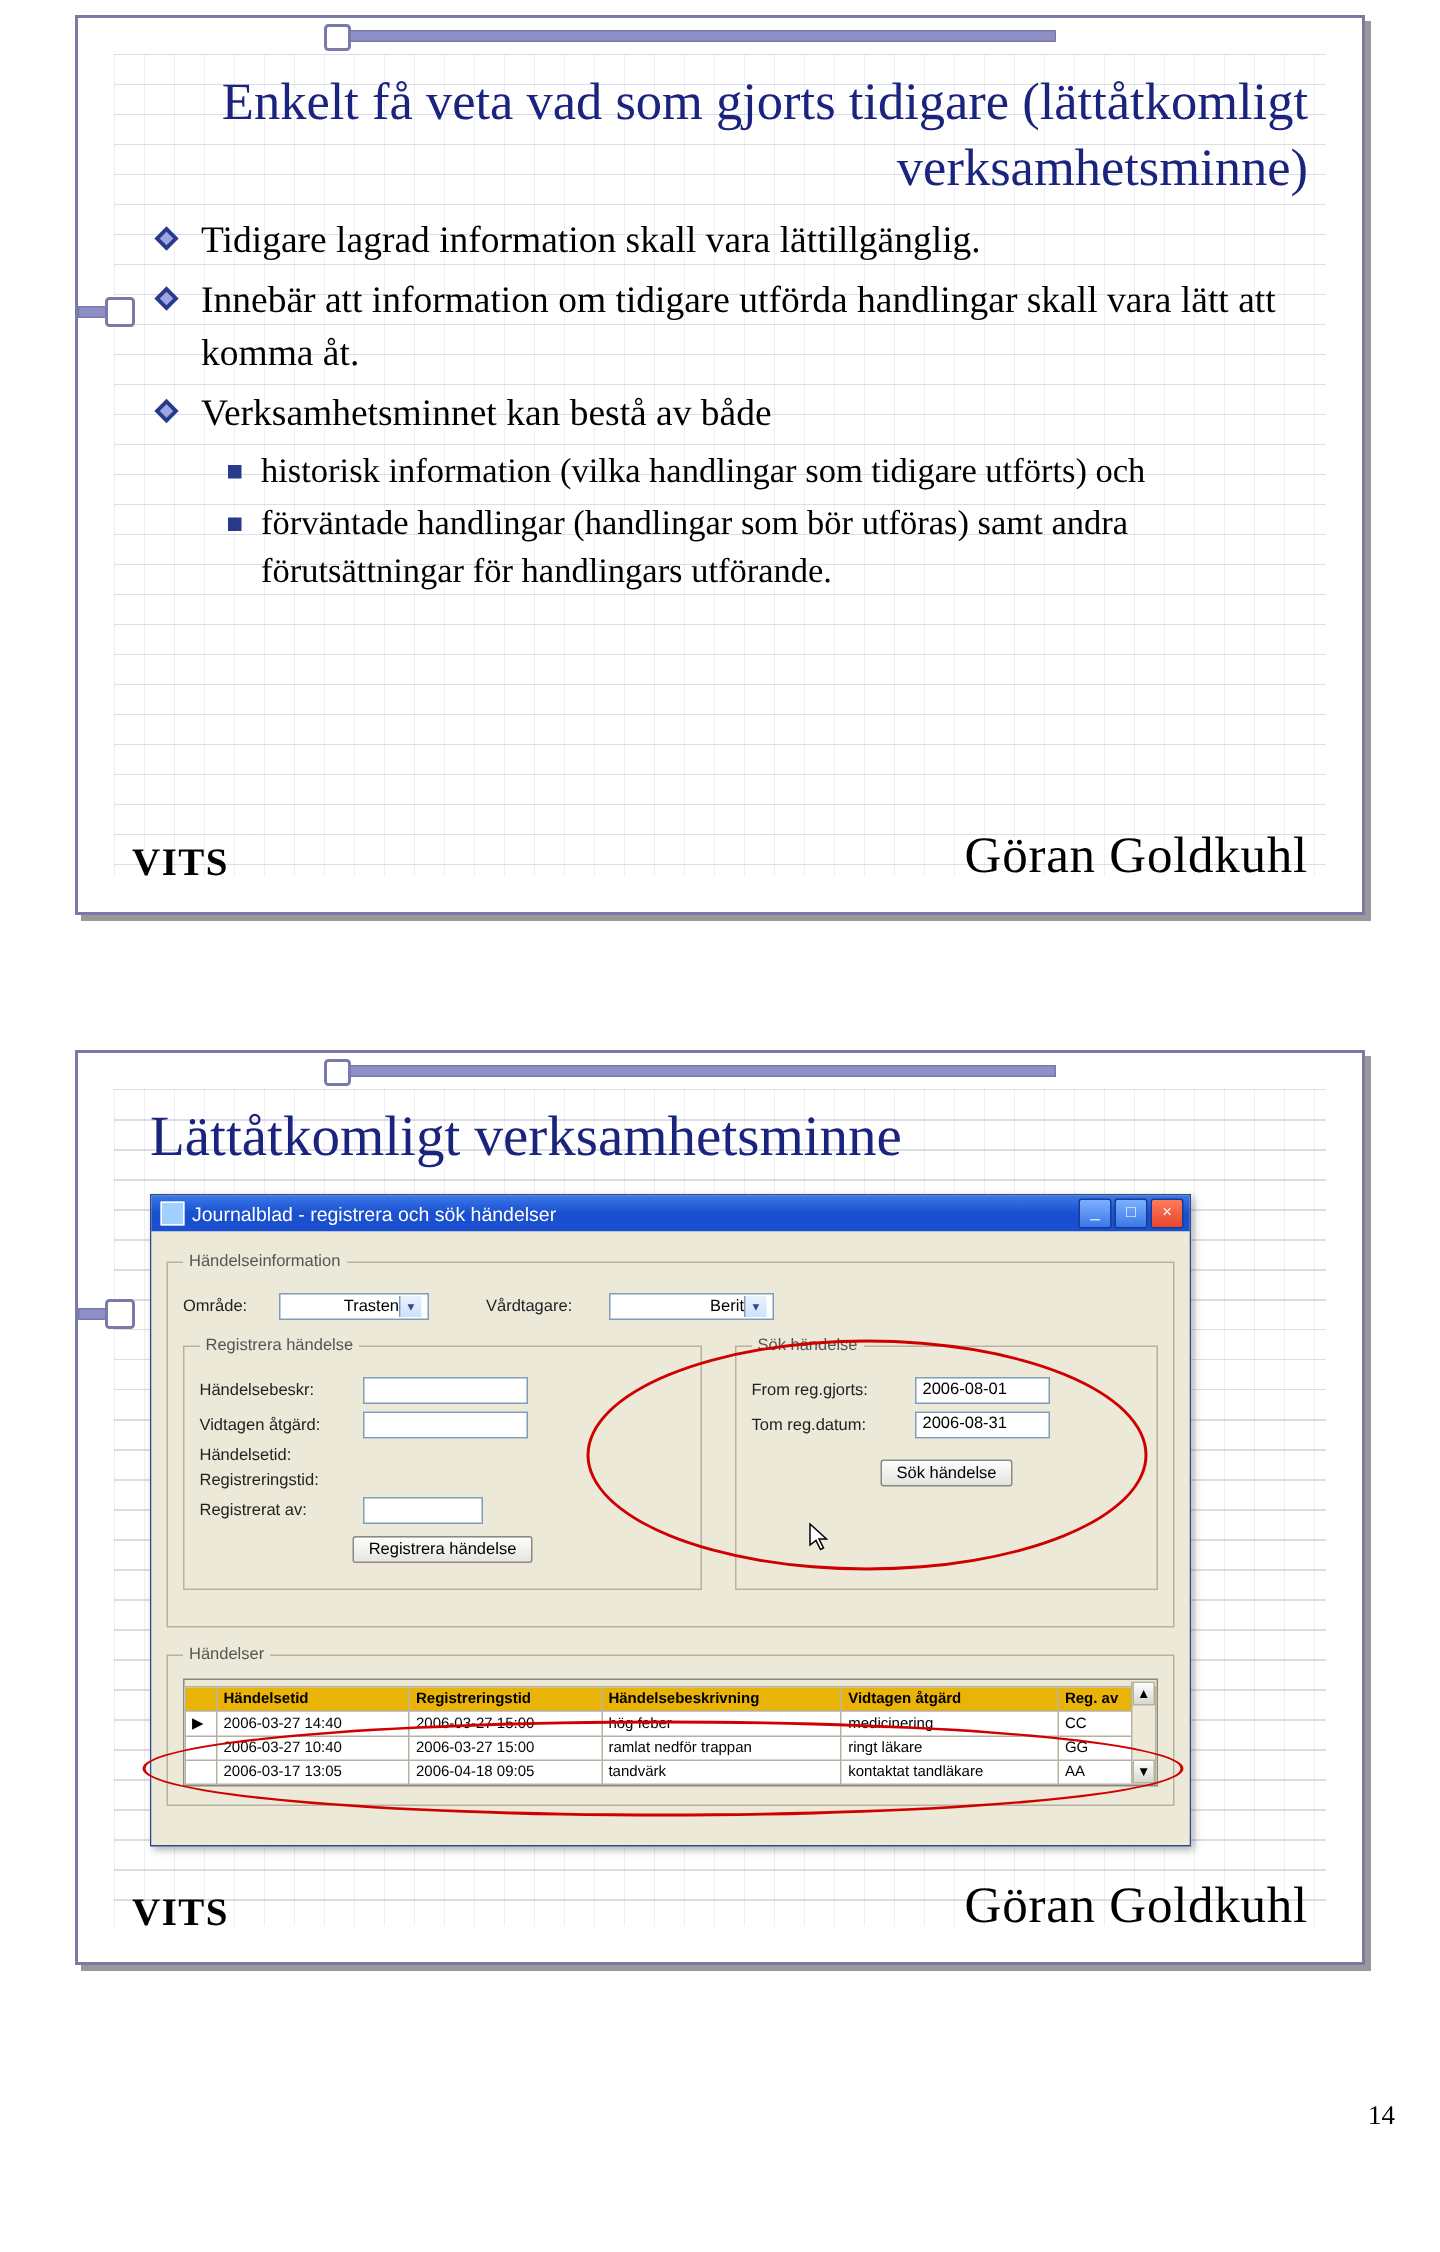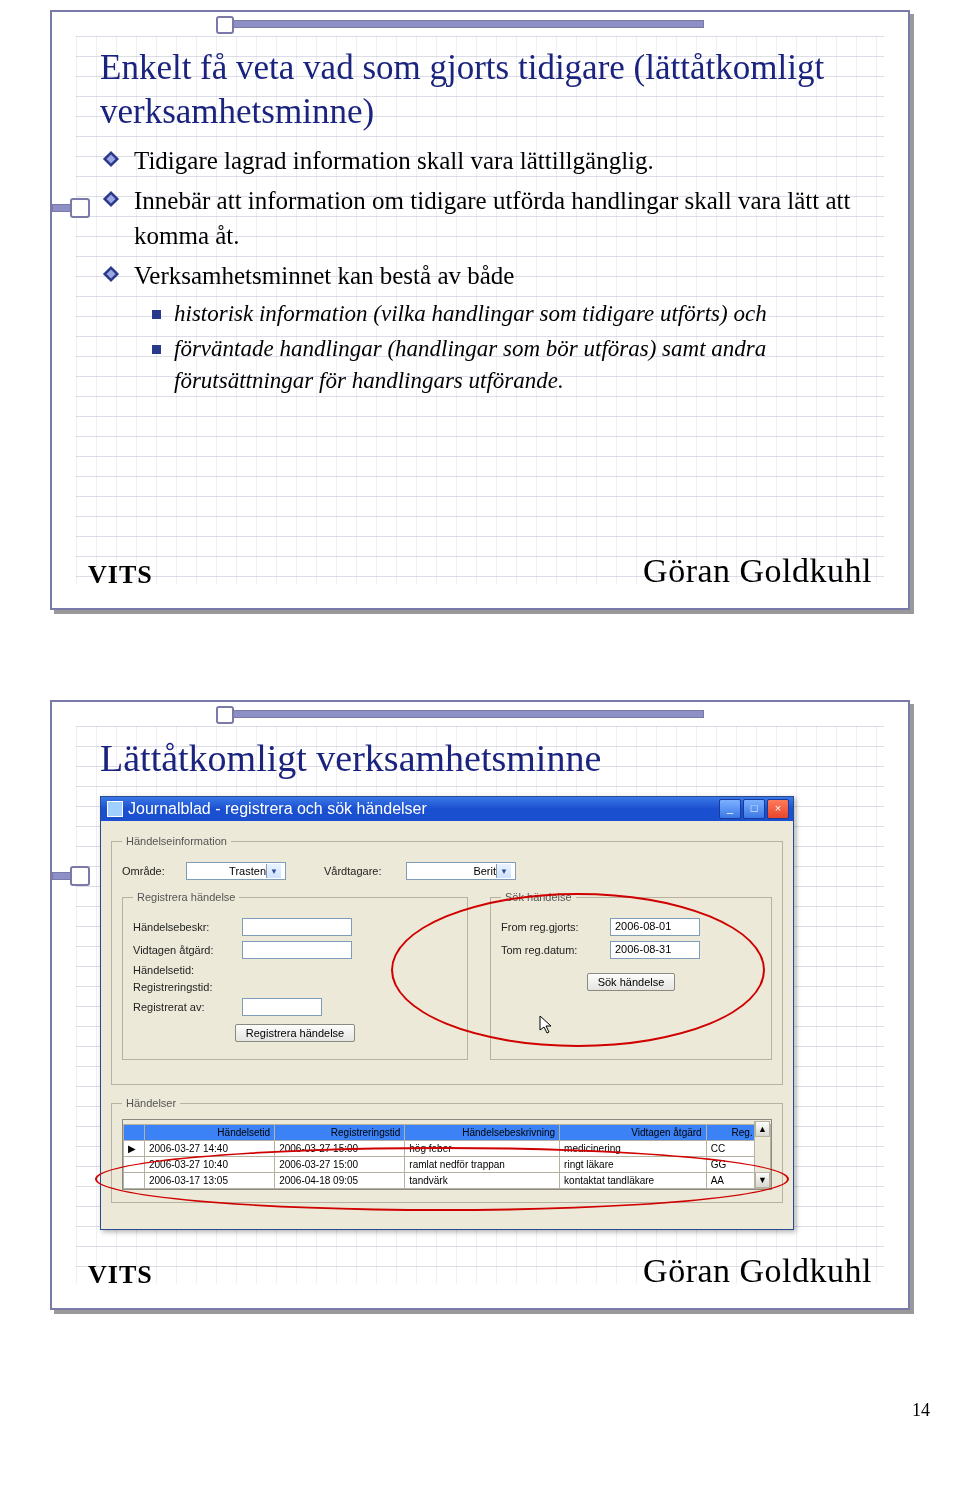--- a/index.html
+++ b/index.html
@@ -16,53 +16,53 @@
     pointer-events:none;
   }
   .slide > *{position:relative;z-index:1;}
   
   .topbar{position:absolute;top:8px;left:170px;height:6px;width:480px;background:#8f8fc7;border:1px solid #7a7aa8;z-index:2;}
   
   .decor-h{position:absolute;left:0;top:192px;width:30px;height:6px;background:#8f8fc7;border:1px solid #7a7aa8;z-index:2;} 
   .joint-dot{position:absolute;width:14px;height:14px;border:2px solid #7a7aa8;background:#fff;border-radius:3px;z-index:3;}
   .joint-dot.tl{top:4px;left:164px;}
   .connector-dot{position:absolute;left:18px;top:186px;width:16px;height:16px;border:2px solid #7a7aa8;border-radius:3px;background:#fff;z-index:3;}
-  h1.title{font-size:35px;font-weight:400;color:#1a237e;margin:6px 0 10px 0;line-height:1.25;font-family:Georgia,serif;}
+  h1.title{font-size:35px;font-weight:400;color:#1a237e;margin:6px 0 10px 0;line-height:1.25;font-family:Georgia,serif;text-align:right;}
   .bullets{list-style:none;padding:0;margin:8px 0 0 0;}
   .bullets > li{font-size:25px;color:#000;margin:6px 0;padding-left:34px;position:relative;line-height:1.38;font-family:Georgia,serif;}
   .bullets > li .dbull{position:absolute;left:2px;top:6px;width:18px;height:18px;}
   .sub{list-style:none;padding:0;margin:4px 0 4px 14px;}
-  .sub > li{font-size:23px;color:#000;margin:4px 0;padding-left:26px;position:relative;line-height:1.38;font-style:italic;}
+  .sub > li{font-size:23px;color:#000;margin:4px 0;padding-left:26px;position:relative;line-height:1.38;}
   .sub > li::before{content:"";position:absolute;left:4px;top:12px;width:9px;height:9px;background:#2a3a8b;}
   
   .footer{position:absolute;left:36px;right:36px;bottom:18px;display:flex;justify-content:space-between;align-items:flex-end;font-family:"Papyrus","Comic Sans MS",cursive;color:#000;z-index:2;}
   .footer .vits{font-size:26px;font-weight:bold;letter-spacing:1px;}
   .footer .author{font-size:34px;letter-spacing:0.5px;}
   
   .app-window{width:692px;margin:10px 0 0 0;border:1px solid #2a4b8d;box-shadow:2px 2px 5px rgba(0,0,0,0.3);font-family:Tahoma,Arial,sans-serif;font-size:11px;background:#ece9d8;position:relative;}
   .app-titlebar{height:24px;background:linear-gradient(to bottom,#3a78e7 0%,#1a4fcf 50%,#1a4fcf 100%);color:#fff;display:flex;align-items:center;justify-content:space-between;padding:0 4px 0 6px;}
   .app-titlebar .ticon{width:14px;height:14px;background:#9fd0ff;border:1px solid #fff;margin-right:5px;flex:0 0 auto;}
-  .app-titlebar .ttxt{flex:1 1 auto;font-size:16px;}
+  .app-titlebar .ttxt{flex:1 1 auto;font-size:13px;}
   .winbtns{display:flex;gap:2px;}
   .winbtn{width:20px;height:18px;background:linear-gradient(#7db1ff,#3a78e7);border:1px solid #1a3a9a;border-radius:2px;color:#fff;font-size:11px;line-height:16px;text-align:center;}
   .winbtn.close{background:linear-gradient(#ff7b5a,#e7462c);}
   .app-body{padding:8px 10px 14px 10px;background:#ece9d8;position:relative;}
   fieldset{border:1px solid #b7b2a0;margin:6px 0 12px 0;padding:10px 10px 12px 10px;background:#ece9d8;}
   legend{font-size:11px;color:#555;padding:0 4px;}
   .row{display:flex;align-items:center;gap:4px;margin:5px 0;}
   .lbl{width:105px;text-align:left;color:#222;}
   .fld{background:#fff;border:1px solid #7f9db9;height:18px;box-sizing:border-box;padding:1px 4px;font-size:11px;color:#000;}
   .sel{width:100px;display:flex;align-items:center;justify-content:flex-end;}
   .sel .chev{width:14px;height:14px;border-left:1px solid #7f9db9;background:linear-gradient(#eaf2ff,#cfe1ff);text-align:center;font-size:9px;color:#2a4b8d;line-height:14px;}
   .two-col{display:flex;gap:22px;justify-content:center;}
   .panel{flex:1;}
   .btn{background:linear-gradient(#fdfdfd,#e4e4e0);border:1px solid #8a8a80;border-radius:2px;padding:2px 10px;font-size:11px;display:inline-block;}
   .handtbl{width:100%;border-collapse:collapse;background:#fff;margin-top:4px;}
   .handtbl th,.handtbl td{border:1px solid #b7b2a0;padding:2px 4px;font-size:10px;text-align:left;white-space:nowrap;}
-  .handtbl th{background:#3b82f6;font-weight:normal;text-align:right;}
+  .handtbl th{background:#eab308;font-weight:bold;}
   .rowmark{width:12px;text-align:center;color:#000;}
   .vscroll{position:absolute;right:1px;top:1px;bottom:1px;width:15px;background:#ece9d8;border-left:1px solid #b7b2a0;display:flex;flex-direction:column;}
   .vscroll .arr{height:14px;background:linear-gradient(#fdfdfd,#d8d8d0);text-align:center;font-size:9px;line-height:14px;border:1px solid #b7b2a0;}
   .tbl-wrap{position:relative;border:1px solid #8a8a80;}
   
   .red-ellipse{position:absolute;border:2px solid #d00000;border-radius:50%;pointer-events:none;z-index:5;}
   .ell1{width:370px;height:150px;left:290px;top:72px;}
   .ell2{width:690px;height:60px;left:-6px;top:326px;}
   
   .cursor{position:absolute;left:438px;top:194px;width:14px;height:20px;z-index:6;}

